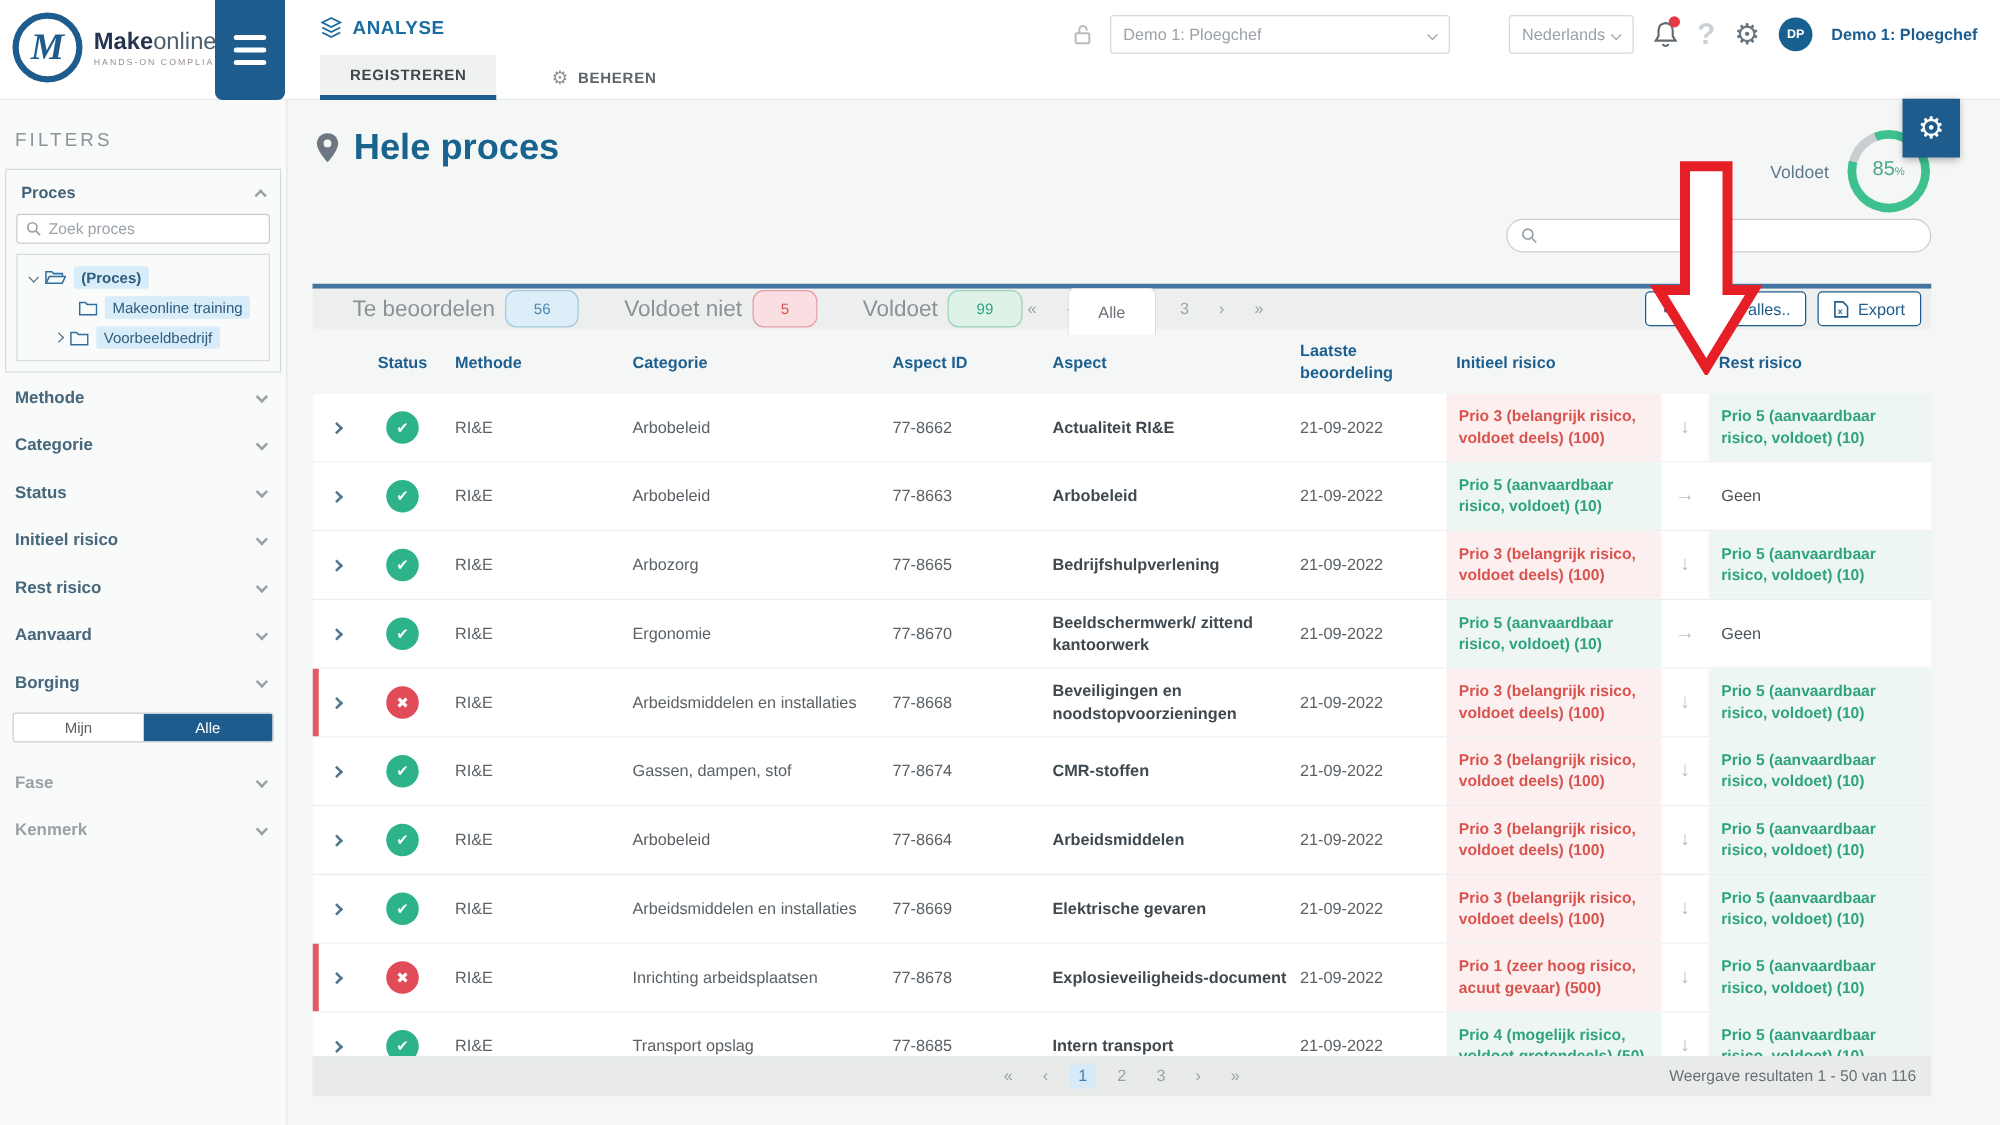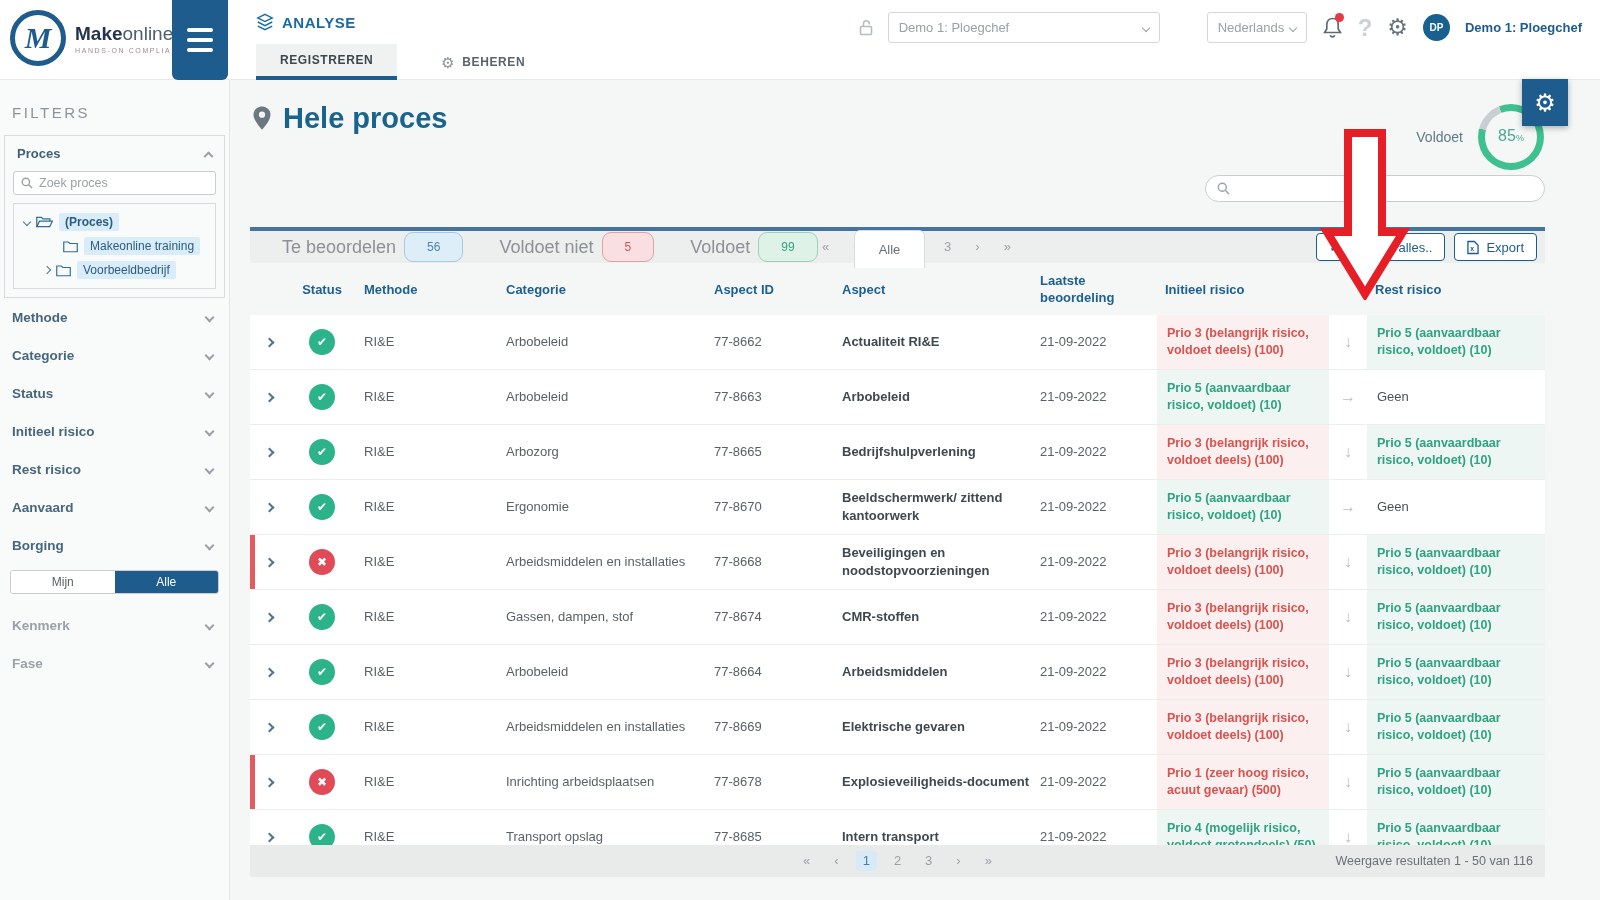--- a/index.html
+++ b/index.html
@@ -270,25 +270,25 @@
         <span class="flabel">Borging</span>
         <span class="chev down"></span>
       </div>
     </div>
   <div class="toggle">
     <span class="opt">Mijn</span>
     <span class="opt sel">Alle</span>
   </div>
   <div id="fsections-muted">
       <div class="fsection muted">
+        <span class="flabel">Fase</span>
+        <span class="chev down"></span>
+      </div>
+      <div class="fsection muted">
         <span class="flabel">Kenmerk</span>
-        <span class="chev down"></span>
-      </div>
-      <div class="fsection muted">
-        <span class="flabel">Fase</span>
         <span class="chev down"></span>
       </div>
     </div>
 </div>
 
 <div class="main">
   <div class="page-title-row">
     <span>
       <svg width="20" height="27" viewBox="0 0 20 26">
           <path d="M10 1 C5 1 1.5 4.8 1.5 9.3 c0 6 8.5 15 8.5 15 s8.5 -9 8.5 -15 C18.5 4.8 15 1 10 1 z" fill="#6d7781"></path>

